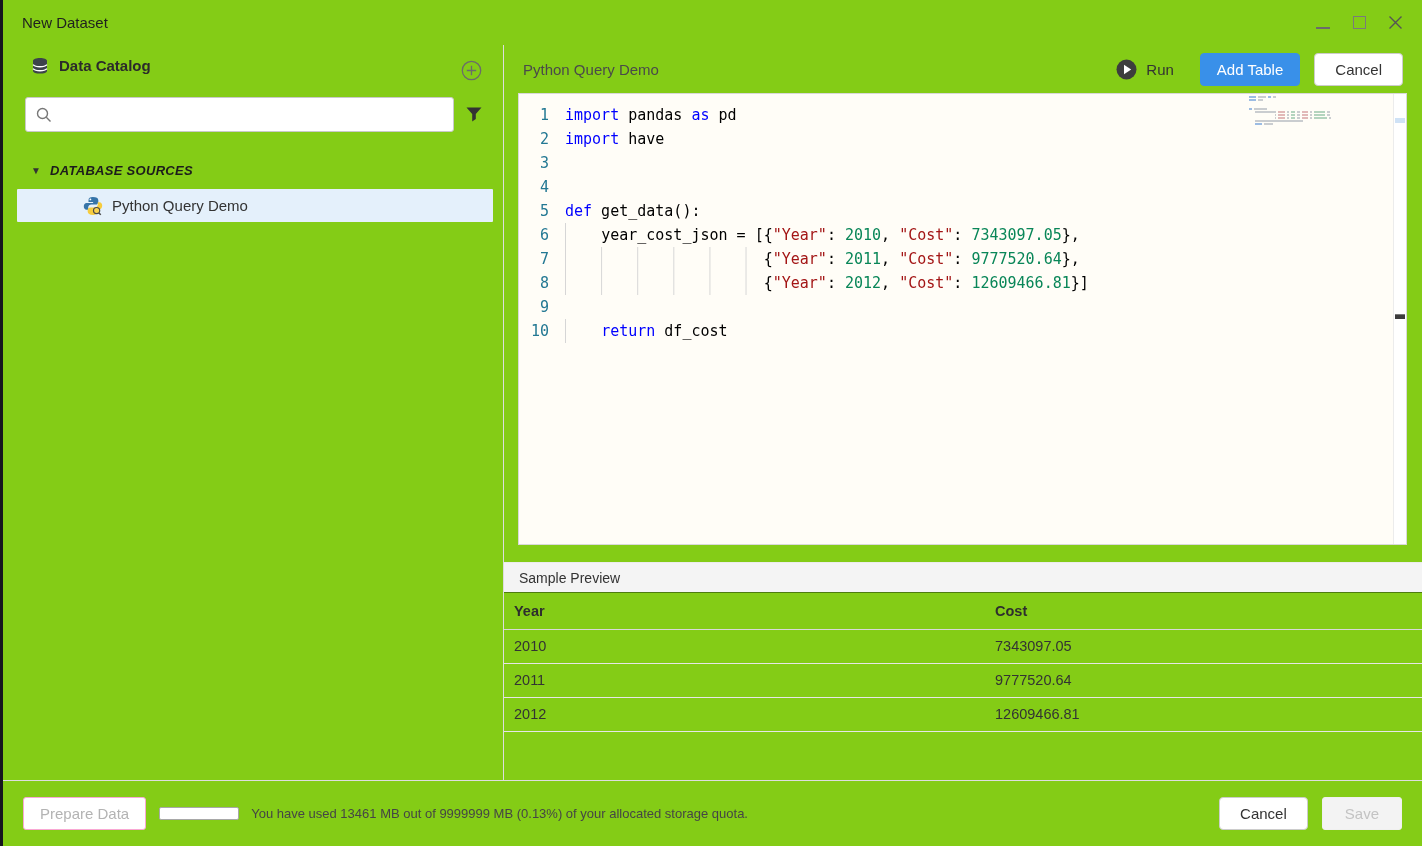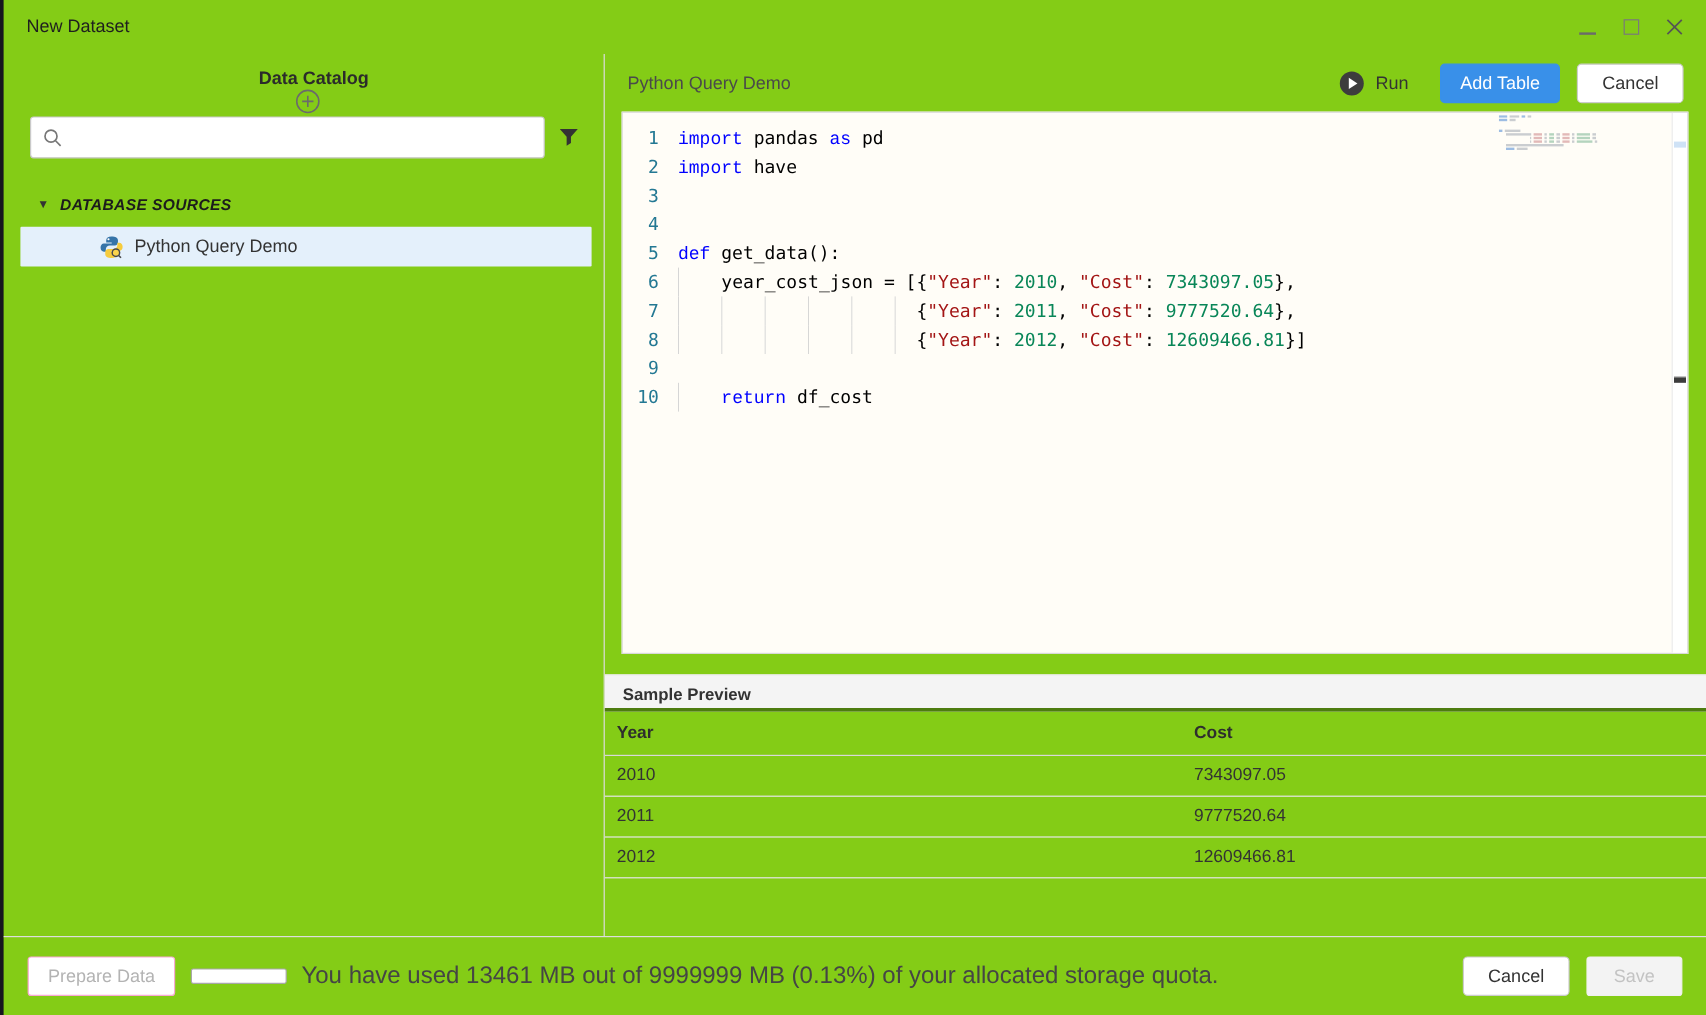--- a/index.html
+++ b/index.html
@@ -16,21 +16,21 @@
   .win-controls { display:flex; align-items:center; gap:14px; margin-right:16px; }
   .win-btn { width:22px; height:22px; display:flex; align-items:center; justify-content:center; background:none; border:none; cursor:pointer; }
   .ico-min { width:14px; height:2px; background:#6b6b6b; margin-top:10px; }
   .ico-max { width:13px; height:13px; border:1.6px solid #7a7a7a; }
 
   
   .content { flex:1; display:flex; min-height:0; }
 
   
   .sidebar { width:501px; flex:none; border-right:1px solid #ddd; padding-top:12px; }
-  .sb-header { display:flex; align-items:center; padding:0 21px 0 28px; height:26px;flex-direction:column; }
+  .sb-header { display:flex; padding:0 21px 0 28px; height:26px; }
   .sb-header .sb-title { font-size:15px; font-weight:bold; color:#2b2b2b; margin-left:10px; flex:1; }
   .icon-btn { background:none; border:none; cursor:pointer; display:flex; align-items:center; justify-content:center; }
   .search-row { display:flex; align-items:center; margin:14px 21px 0 22px; }
   .search-box { flex:1; height:35px; border:1px solid #c9c9c9; border-radius:3px; background:#fff; display:flex; align-items:center; padding:0 10px; }
   .search-box input { border:none; outline:none; flex:1; font-size:15px; margin-left:8px; color:#333; font-family:"Liberation Sans",sans-serif; }
   .search-box input::placeholder { color:#9a9a9a; }
   .filter-btn { margin-left:12px; }
   .tree { margin-top:28px; }
   .tree-section { display:flex; align-items:center; padding-left:28px; height:20px; cursor:pointer; }
   .tree-arrow { font-size:10px; color:#333; width:12px; }
@@ -51,46 +51,46 @@
   .btn-disabled-outline { background:#fff; color:#b3b3b3; border:1px solid #f9a8d4; padding:0 16px; border-radius:3px; cursor:default; }
   .btn-disabled-fill { background:#f3f3f3; color:#c3c3c3; border:1px solid #f0f0f0; padding:0 22px; border-radius:3px; cursor:default; }
   .gap14 { width:14px; flex:none; }
 
   
   .editor { margin:0 15px 0 14px; height:452px; flex:none; border:1px solid #d9d9d9; background:#fffdf7; position:relative; padding-top:9px; overflow:hidden; font-family:"DejaVu Sans Mono", monospace; font-size:15px; }
   .code-line { height:24px; line-height:24px; white-space:pre; display:flex; }
   .gutter { width:38px; flex:none; text-align:right; color:#237893; padding-right:8px; }
   .line-text { white-space:pre; margin-left:8px; }
   .tok-d { color:#000; }
-  .tok-k { color:#0000ff;font-family:Liberation Mono, monospace; }
+  .tok-k { color:#0000ff; }
   .tok-s { color:#a31515; }
   .tok-n { color:#098658; }
   .guide { display:inline-block; white-space:pre;
            background-image:linear-gradient(to right,#d6d6d6 1px,transparent 1px);
            background-size:4ch 100%; }
   .scroll-col { position:absolute; top:0; right:0; bottom:0; width:13px; border-left:1px solid #ececec; background:#fff; }
   .sc-mark { position:absolute; left:1px; right:1px; }
   .sc-blue { top:24px; height:5px; background:#cfe2f6; }
   .sc-dark { top:220px; height:5px; background:#3c3c3c; border-top:1px solid #777; }
   .minimap { position:absolute; top:2px; right:15px; width:142px; overflow:hidden; opacity:.75; }
   .mm-row { height:2px; margin-bottom:1px; display:flex; gap:2px; }
   .mm-seg { height:2px; flex:none; }
   .mm-k { background:#7ba7dd; } .mm-s { background:#d9a3a3; } .mm-n { background:#9cc7ab; } .mm-d { background:#b9bec4; } .mm-g { background:transparent; }
 
   
-  .preview-bar { margin-top:17px; height:31px; line-height:30px; background:#f4f4f4; border-top:1px solid #ececec; border-bottom:3px solid #4d7c0f; padding-left:15px; font-weight:bold; font-size:14px; color:#333; flex:none; }
+  .preview-bar { margin-top:17px; height:31px; line-height:30px; background:#f4f4f4; border-top:1px solid #ececec; border-bottom:1px solid #4d7c0f; padding-left:15px; font-weight:normal; font-size:14px; color:#333; flex:none; }
   table.preview { border-collapse:collapse; width:100%; table-layout:fixed; font-size:14.5px; }
   table.preview th { text-align:left; font-weight:bold; color:#2e2e2e; height:36px; padding-left:10px; border-bottom:1px solid #d8d8d8; }
   table.preview td { height:34px; padding-left:10px; color:#333; border-bottom:1px solid #e6e6e6; }
   table.preview col.c1 { width:481px; }
 
   
   .footer { height:66px; flex:none; border-top:1px solid #ddd; display:flex; align-items:center; padding:0 20px; }
   .progress { width:80px; height:13px; border:1px solid #a8a8a8; border-radius:2px; background:#fff; margin-left:13px; flex:none; }
-  .storage-text { margin-left:12px; font-size:20px; color:#454545; flex:1; }
+  .storage-text { margin-left:12px; font-size:13px; color:#454545; flex:1; }
 
   svg { display:block; }
 </style>
 </head>
 <body>
 
 <div class="window">
 
   <div class="titlebar">
     <span class="wtitle">New Dataset</span>

